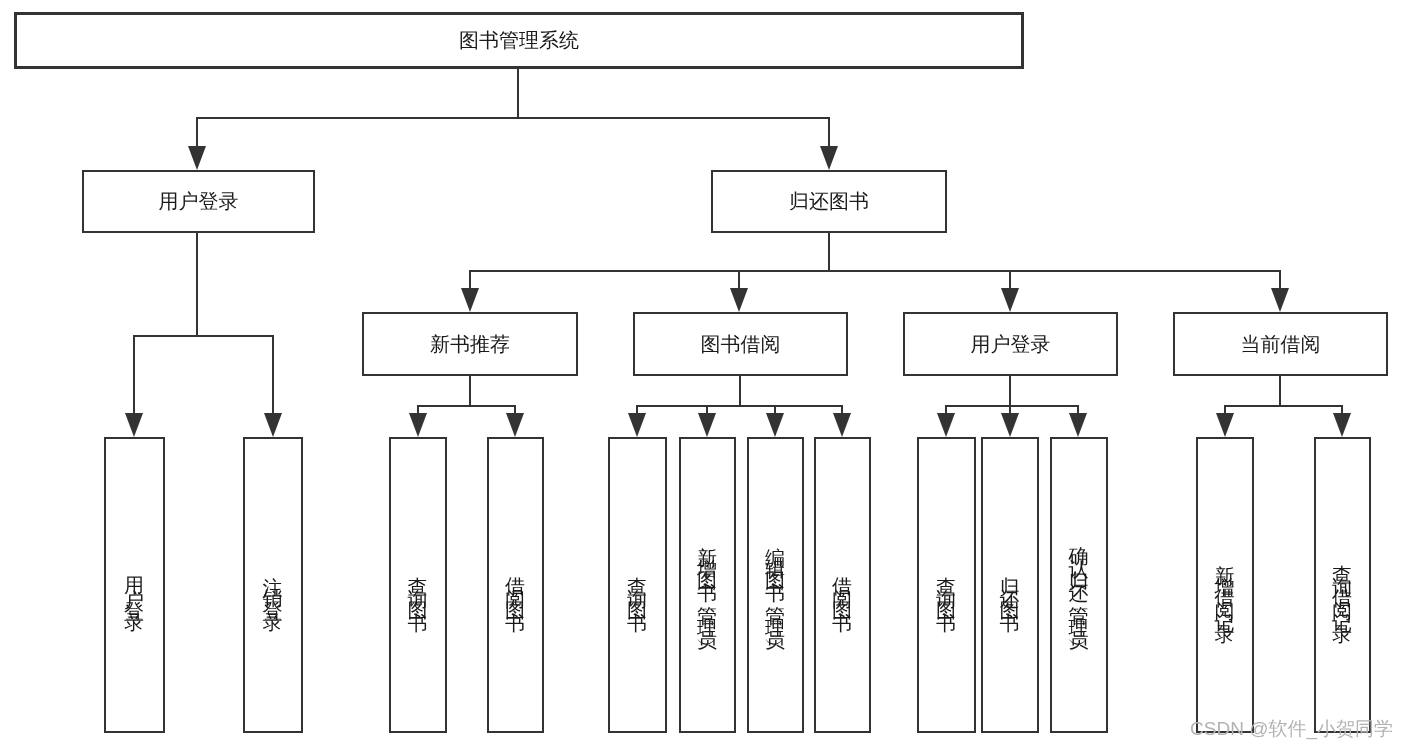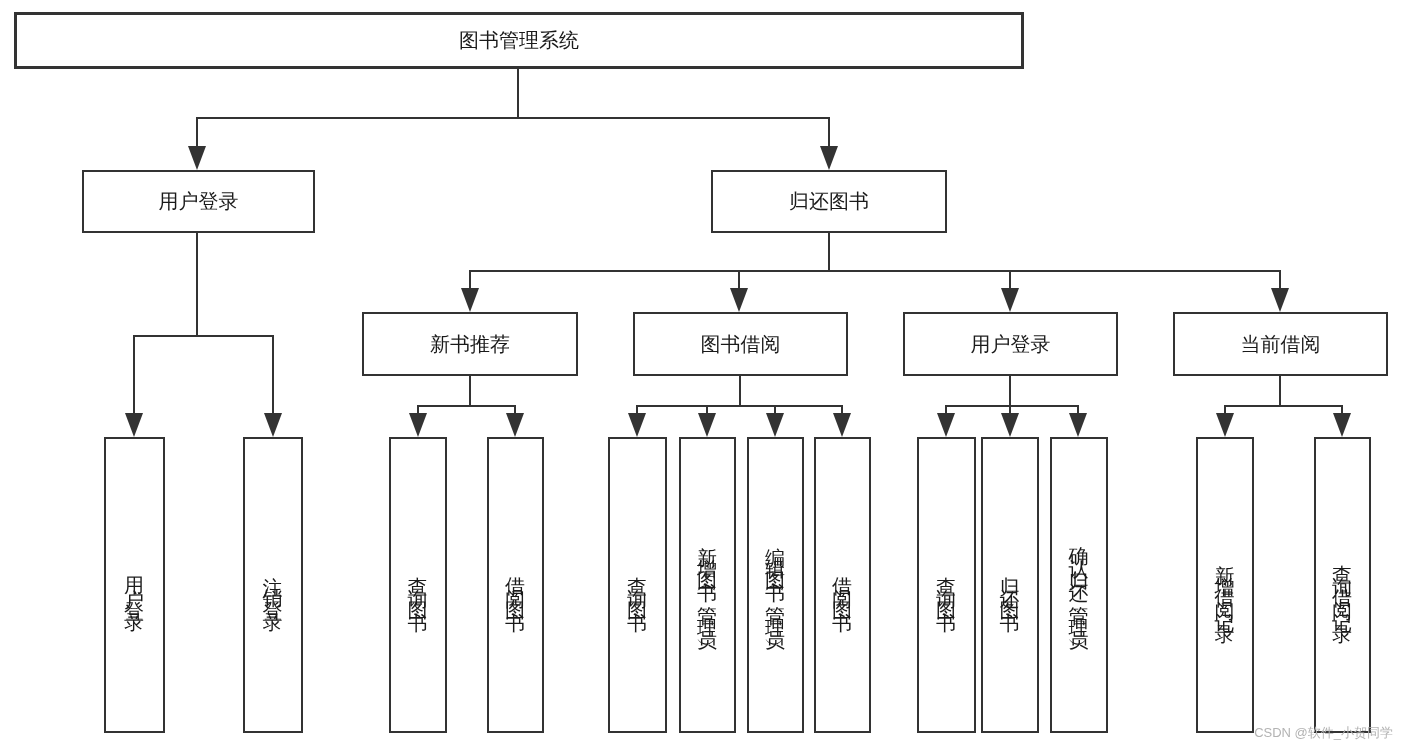--- a/index.html
+++ b/index.html
@@ -40,21 +40,21 @@
     width: 0; height: 0;
     border-left: 9px solid transparent;
     border-right: 9px solid transparent;
     border-top: 24px solid #333333;
     z-index: 1;
   }
   .watermark {
     position: absolute;
     right: 12px;
     bottom: 5px;
-    font-size: 13px;
+    font-size: 19px;
     color: #b3b3b3;
     z-index: 3;
     white-space: nowrap;
   }
 </style>
 </head>
 <body>
 
 <div class="canvas">
 

